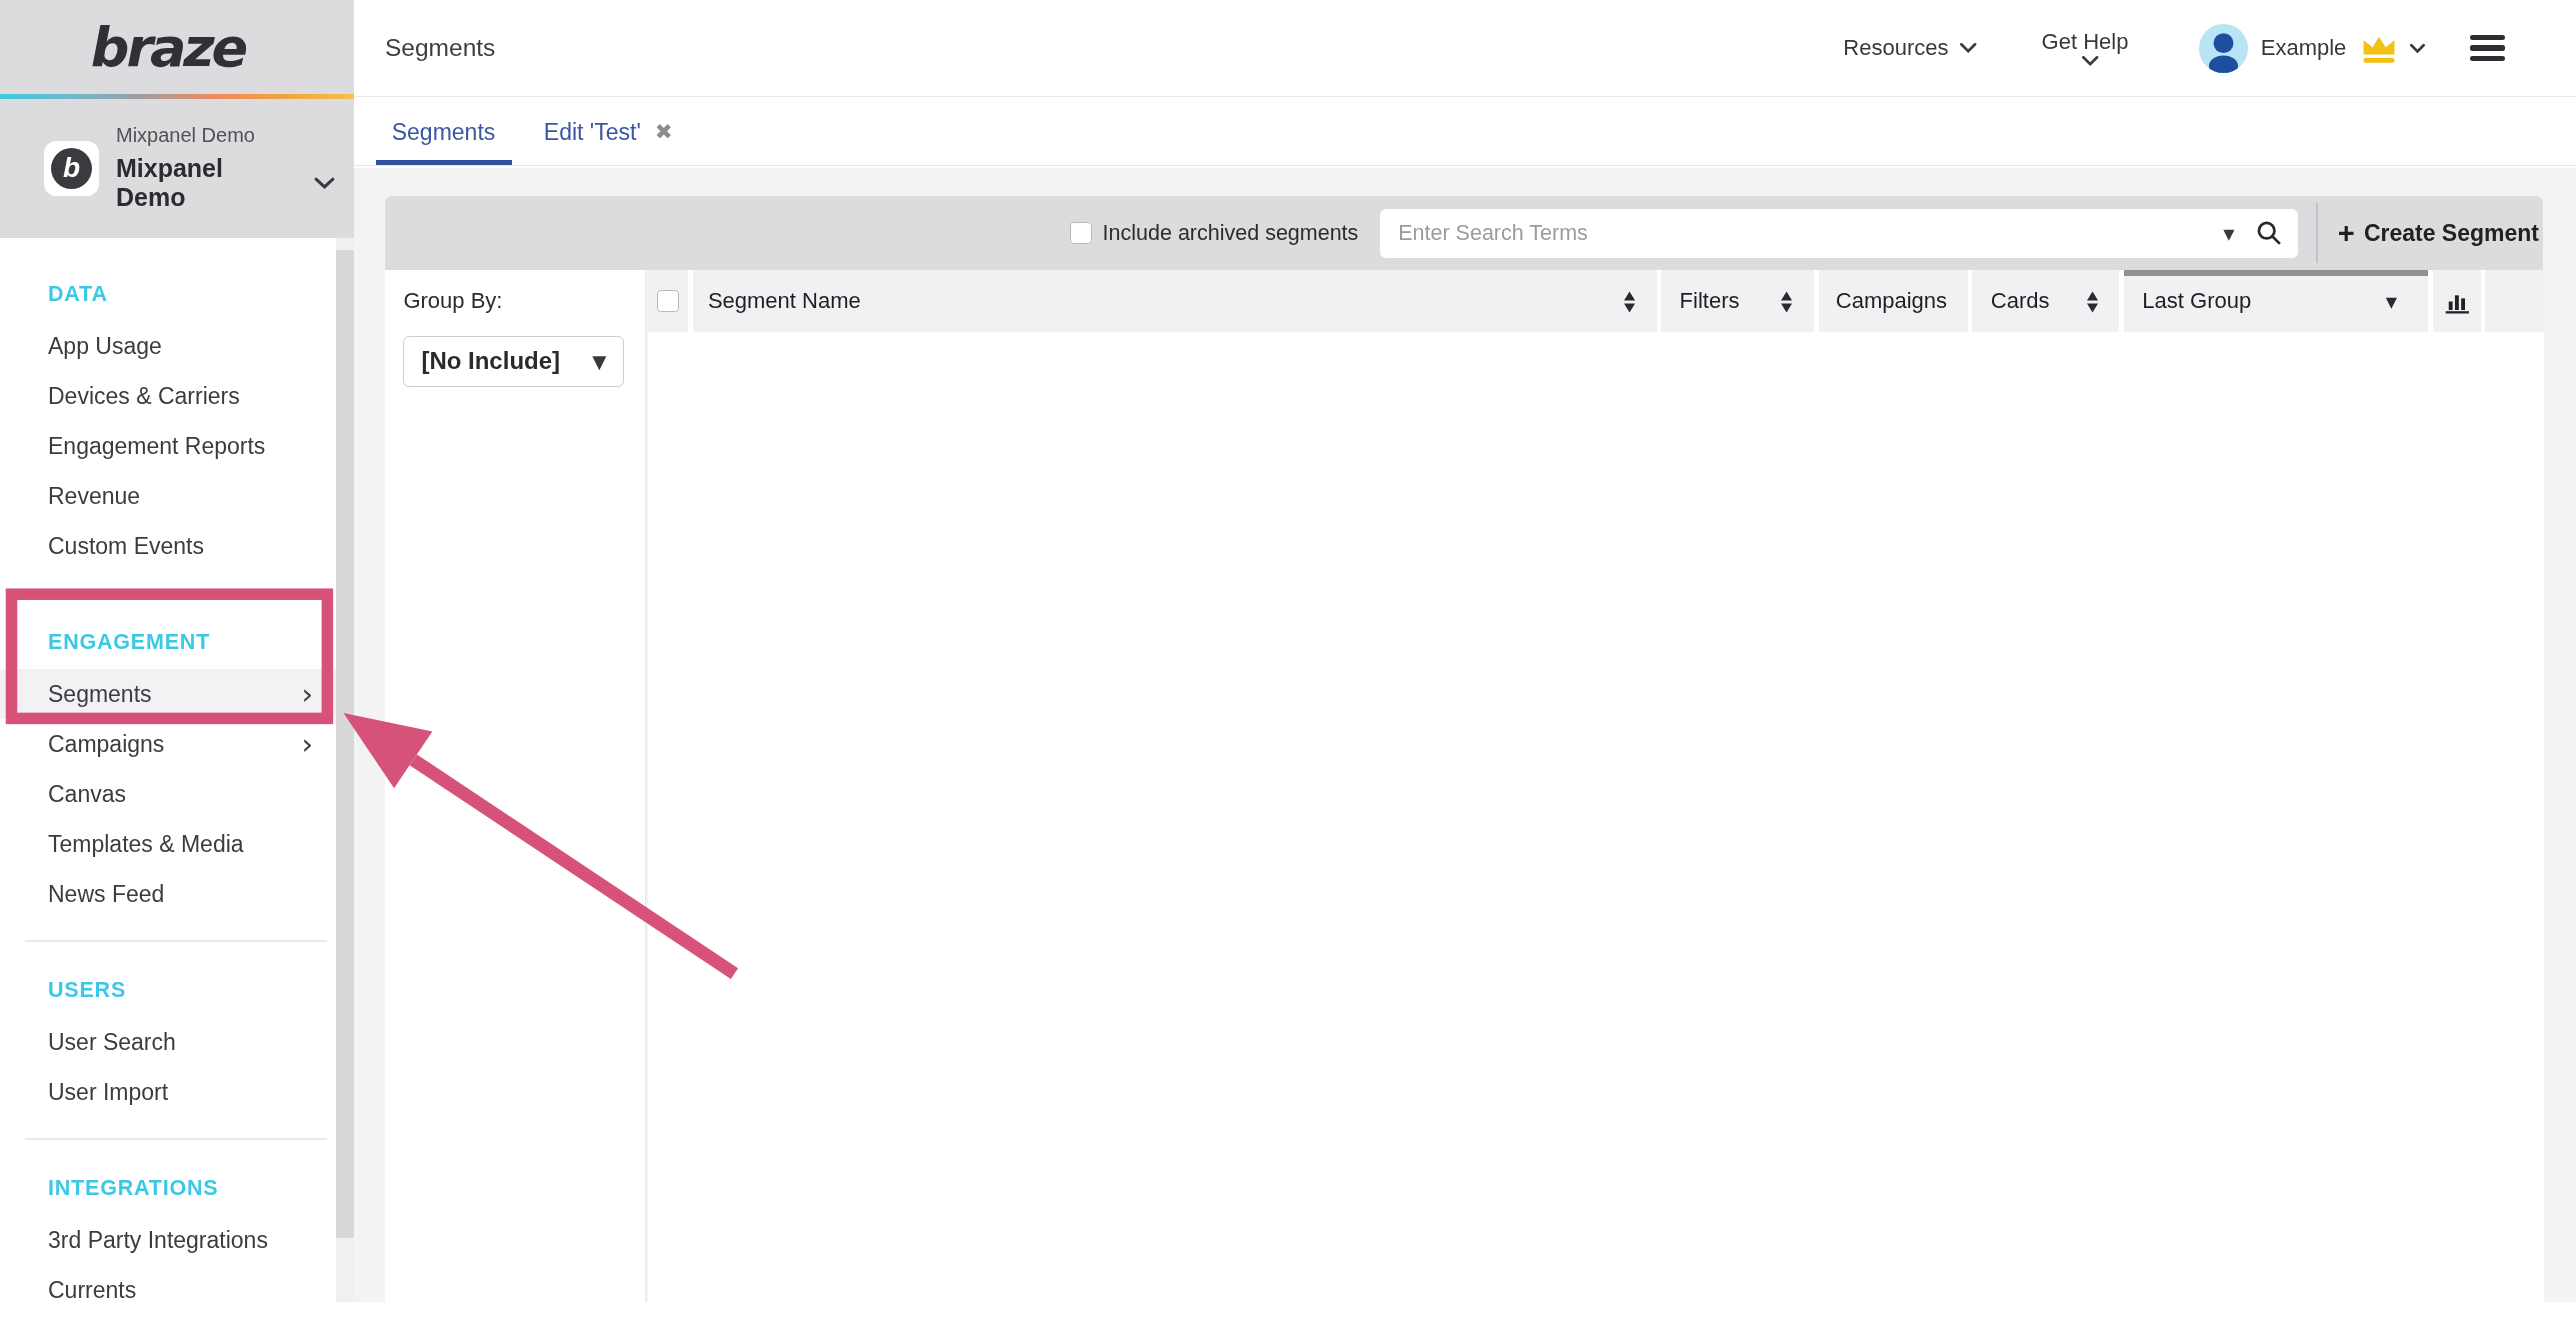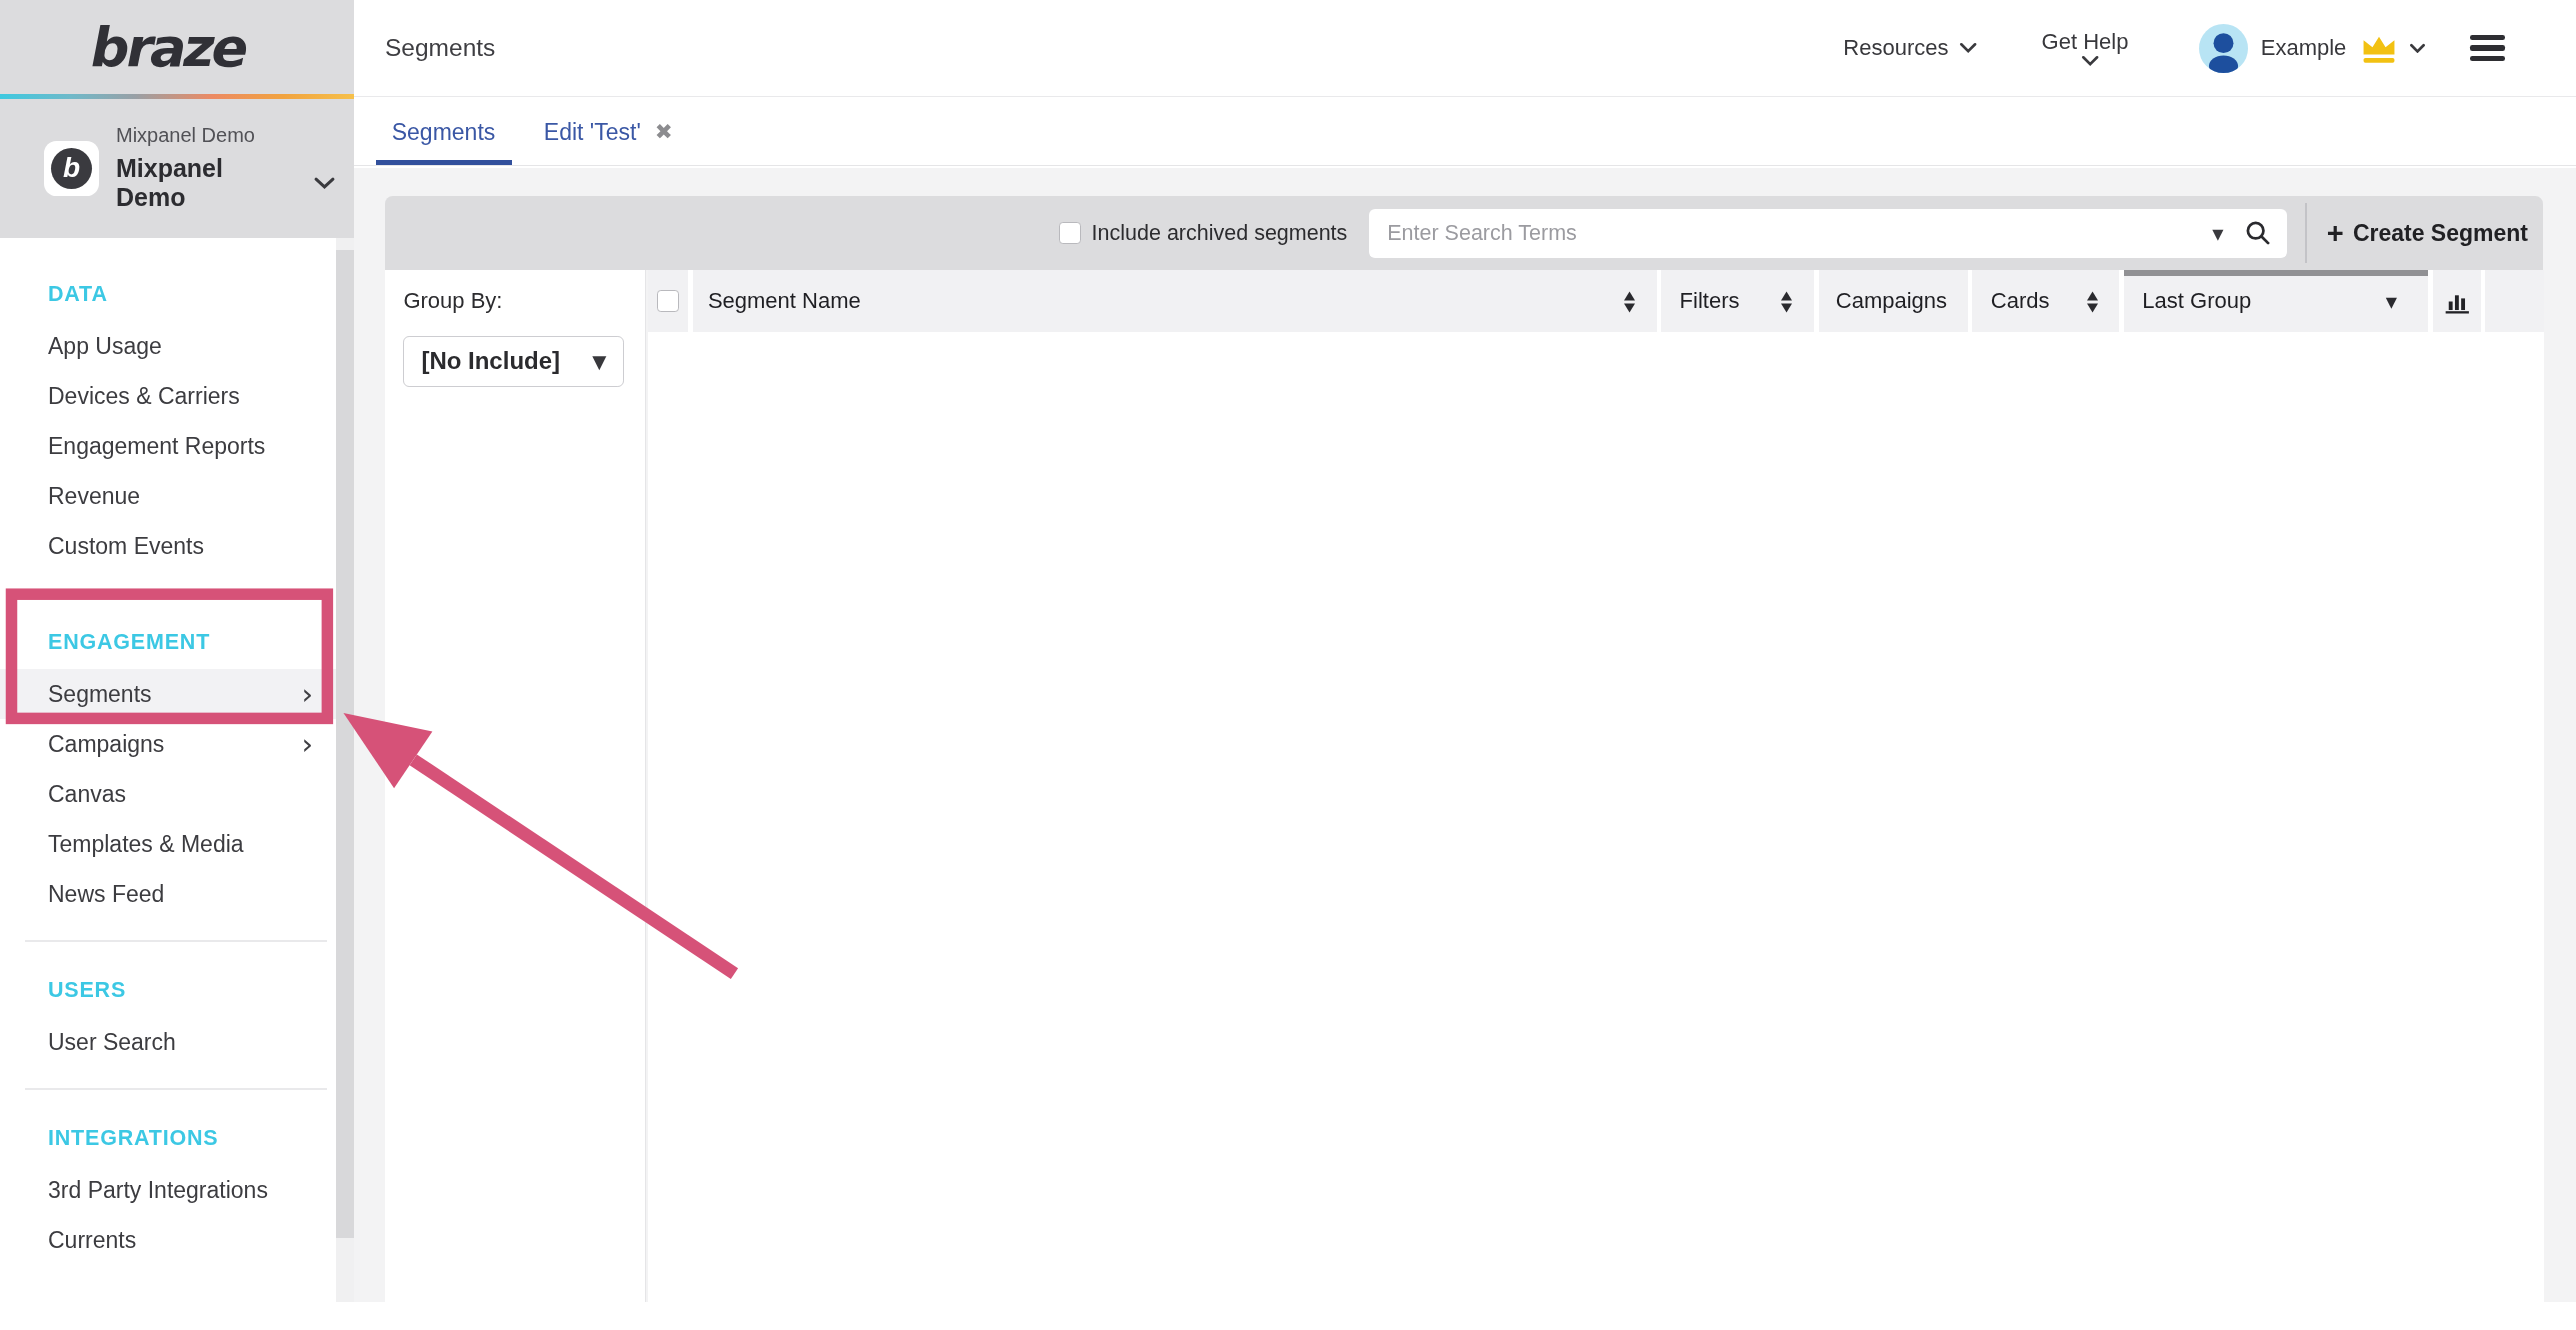--- a/index.html
+++ b/index.html
@@ -71,21 +71,21 @@
        font-size:23px;color:#3a57a5;box-sizing:border-box;}
   #tab-segments{width:136px;border-bottom:5.4px solid #32509c;padding-top:5.4px;}
   #tab-edit{margin-left:17px;padding:0 15.3px;gap:14px;}
   #tab-close{font-size:21.5px;font-weight:700;color:#8c8c8f;line-height:1;}
 
   
   #content{position:absolute;left:0;top:168px;width:100%;height:1163px;background:#f3f3f4;}
 
   #toolbar{position:absolute;left:31px;top:28px;width:2158px;height:74px;background:#dcdcde;
            border-radius:7.7px 7.7px 0 0;display:flex;align-items:center;justify-content:flex-end;
-           padding-right:15px;box-sizing:border-box;}
+           padding-right:4px;box-sizing:border-box;}
   .checkbox{width:21.5px;height:21.5px;background:#fff;border:1.5px solid #b9b9bd;border-radius:3.8px;box-sizing:border-box;}
   #archived-label{margin-left:10.7px;font-size:21.5px;color:#2c2c2f;}
   #search-wrap{margin-left:21.5px;width:918px;height:49px;background:#fff;border-radius:6.1px;
                display:flex;align-items:center;}
   #search-input{flex:1;border:none;outline:none;background:transparent;
                 font-family:"Liberation Sans",sans-serif;font-size:21.5px;color:#3a3a3e;
                 padding:0 7.7px 0 18.4px;min-width:0;}
   #search-input::placeholder{color:#9b9ba0;}
   #search-select-arrow{font-size:14.6px;color:#3a3a3e;margin-right:20px;}
   #search-icon{margin-right:15.3px;display:flex;}
@@ -193,20 +193,23 @@
         <span>News Feed</span>
       </div>
 
     <div class="nav-spacer-div">
         <div class="nav-divider"></div>
       </div>
     <div class="nav-title">USERS</div>
     <div class="nav-item">
         <span>User Search</span>
       </div>
+    <div class="nav-item">
+        <span>User Import</span>
+      </div>
 
     <div class="nav-spacer-div">
         <div class="nav-divider"></div>
       </div>
     <div class="nav-title">INTEGRATIONS</div>
     <div class="nav-item">
         <span>3rd Party Integrations</span>
       </div>
     <div class="nav-item">
         <span>Currents</span>

